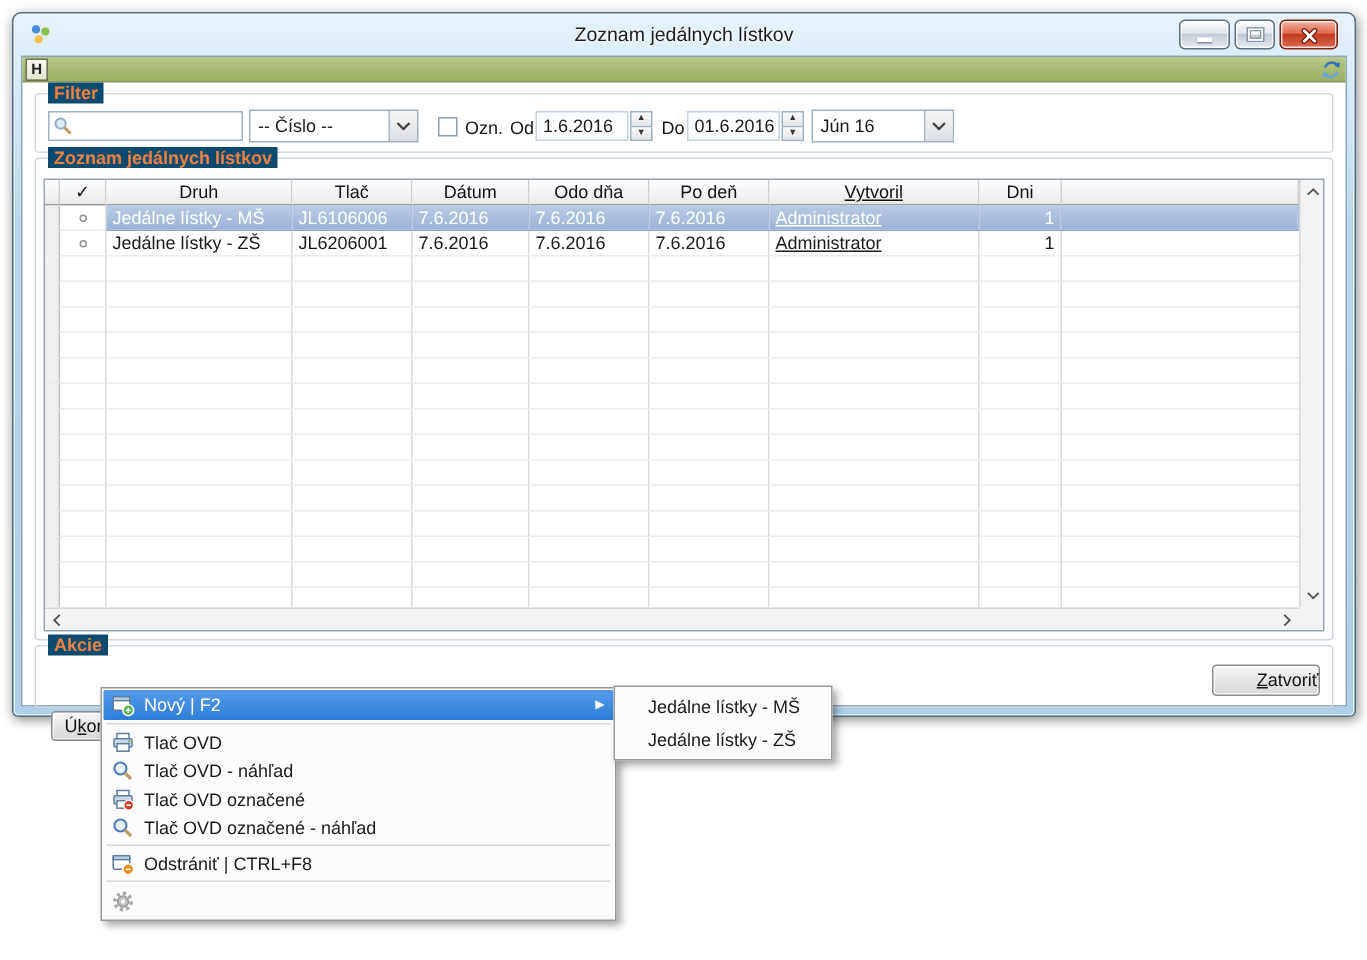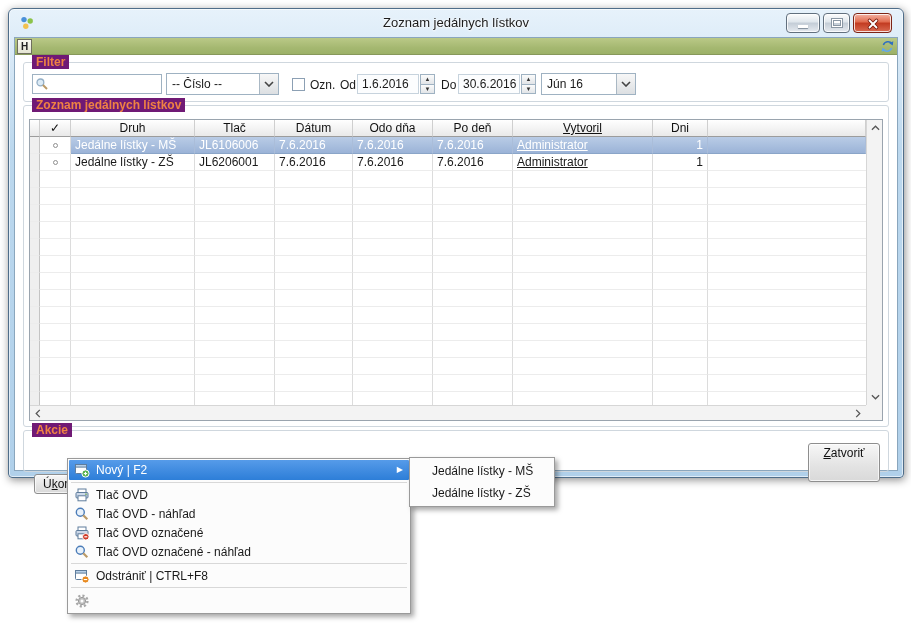--- a/index.html
+++ b/index.html
@@ -36,21 +36,21 @@
     background:linear-gradient(#bac987,#a5b871 60%,#9cb167);
     border-bottom:1px solid #87985a; display:flex; align-items:center; padding:0 2px; }
   .h-btn { width:15px; height:15px; font-size:10px; font-weight:bold; line-height:13px;
     text-align:center; background:linear-gradient(#fbfbf3,#e4e4d2); border:1px solid #6f6f5e;
     color:#222; }
   .greenbar .spacer { flex:1; }
   .refresh { width:15px; height:15px; }
 
   
   .group { position:absolute; border:1px solid #cfd7de; border-radius:3px; }
-  .group-label { position:absolute; top:-8px; left:8px; background:#701a75; padding:0 4px;
+  .group-label { position:absolute; top:-8px; left:8px; background:#0c4a6e; padding:0 4px;
     color:#ef8243; font-weight:bold; font-size:12px; line-height:14px; }
   #filter-group { left:8px; right:8px; top:24px; height:40px; }
   #list-group   { left:8px; right:8px; top:67px; height:322px; }
   #akcie-group  { left:8px; right:8px; top:392px; height:42px; }
 
   
   .f-abs { position:absolute; }
   .txt-input { background:#fff; border:1px solid #9fb2c2; height:20px; padding:1px 3px 1px 20px;
     font-family:inherit; font-size:12px; width:100%; outline:none; }
   .search-wrap { left:8px; top:11px; width:130px; height:20px; }
@@ -103,21 +103,21 @@
   .vscroll .up { top:0; } .vscroll .down { bottom:0; }
   .hscroll .sb-btn { top:0; width:16px; height:15px; }
   .hscroll .left { left:0; } .hscroll .right { right:0; }
   .corner { position:absolute; right:0; bottom:0; width:16px; height:15px; background:#f3f3f3; }
 
   
   .btn { position:absolute; background:linear-gradient(#f7f7f7,#e3e3e3 60%,#d9d9d9);
     border:1px solid #8e8e8e; border-radius:3px; text-align:center; font-size:12px; color:#111;
     box-shadow:inset 0 0 0 1px rgba(255,255,255,.7); }
   #btn-ukony { left:10px; top:14px; width:52px; height:20px; line-height:18px;margin-top:29px; }
-  #btn-zatvorit { right:8px; top:12px; width:72px; height:39px; line-height:19px; }
+  #btn-zatvorit { right:8px; top:12px; width:72px; height:21px; line-height:19px;text-align:right; }
 
   
   .popup { position:absolute; background:#fcfcfc; border:1px solid #9a9a9a;
     box-shadow:3px 3px 5px rgba(0,0,0,.35); z-index:40; }
   #action-menu { left:67px; top:458px; width:344px; padding:1px; }
   .mi { display:flex; align-items:center; height:19px; padding:0 4px; gap:5px; white-space:nowrap; }
   .mi .ico { width:18px; height:16px; flex:none; display:flex; align-items:center; justify-content:center; }
   .mi .lbl { flex:1; overflow:hidden; }
   .mi.hl { height:20px; background:linear-gradient(#569be9,#2d7ed8); color:#fff; border-radius:1px; }
   .mi .sub-arrow { flex:none; font-size:8px; line-height:8px; margin-right:2px; }
@@ -193,21 +193,21 @@
       </div>
       <div class="f-abs checkbox"></div>
       <span class="f-abs flabel" id="lbl-ozn">Ozn.</span>
       <span class="f-abs flabel" id="lbl-od">Od</span>
       <div class="f-abs date-box" id="date-od">1.6.2016</div>
       <div class="f-abs spinner" id="spin-od">
         <div class="spin-btn">▲</div>
         <div class="spin-btn">▼</div>
       </div>
       <span class="f-abs flabel" id="lbl-do">Do</span>
-      <div class="f-abs date-box" id="date-do">30.6.2016</div>
+      <div class="f-abs date-box" id="date-do">01.6.2016</div>
       <div class="f-abs spinner" id="spin-do">
         <div class="spin-btn">▲</div>
         <div class="spin-btn">▼</div>
       </div>
       <div class="f-abs combo" id="combo-month">
         <span class="val">Jún 16</span>
         <span class="dd-btn">
           <svg viewBox="0 0 10 6" width="10" height="6">
               <polyline points="1,1 5,5 9,1" fill="none" stroke="#444" stroke-width="1.6"></polyline>
             </svg>

